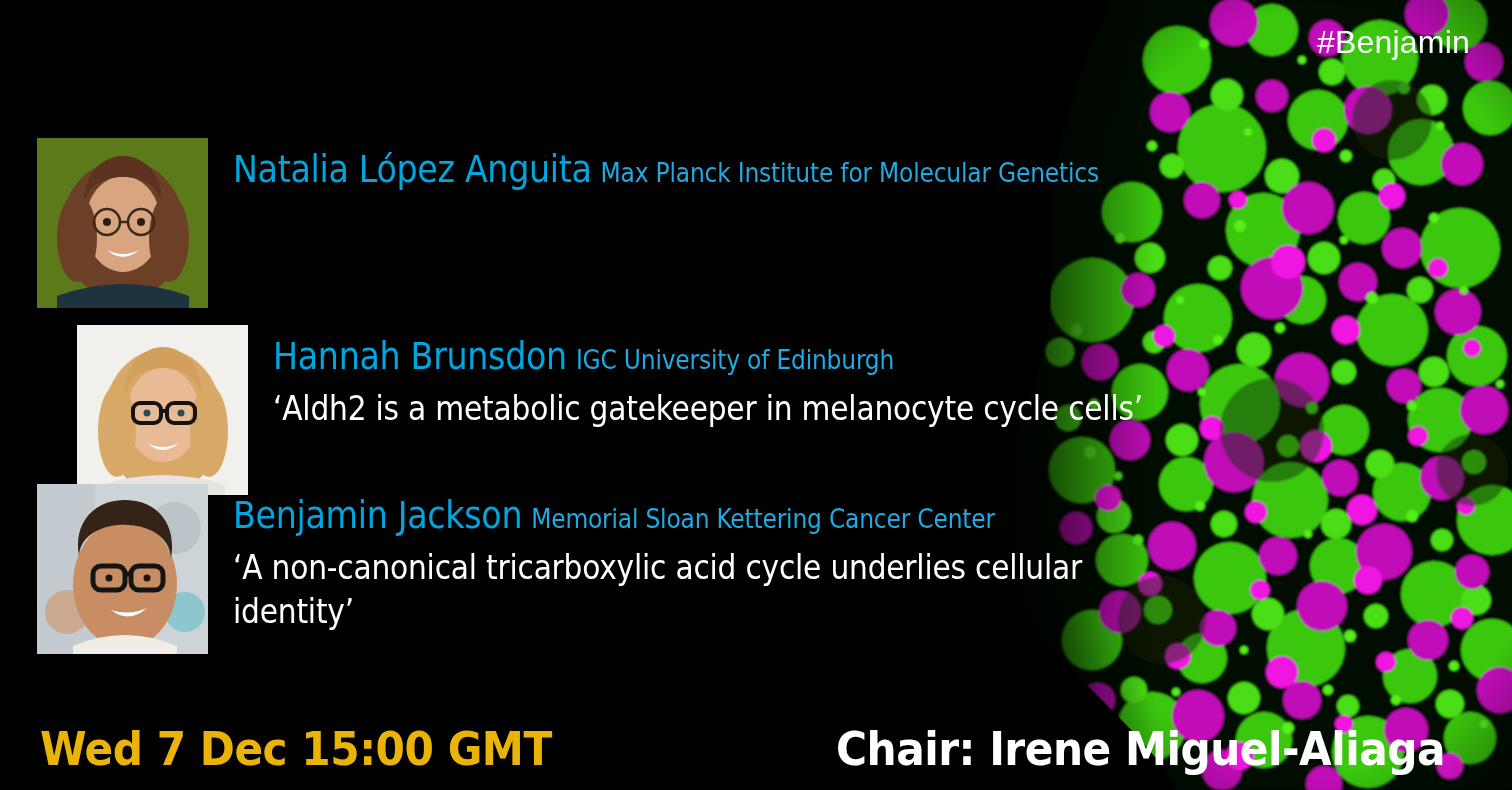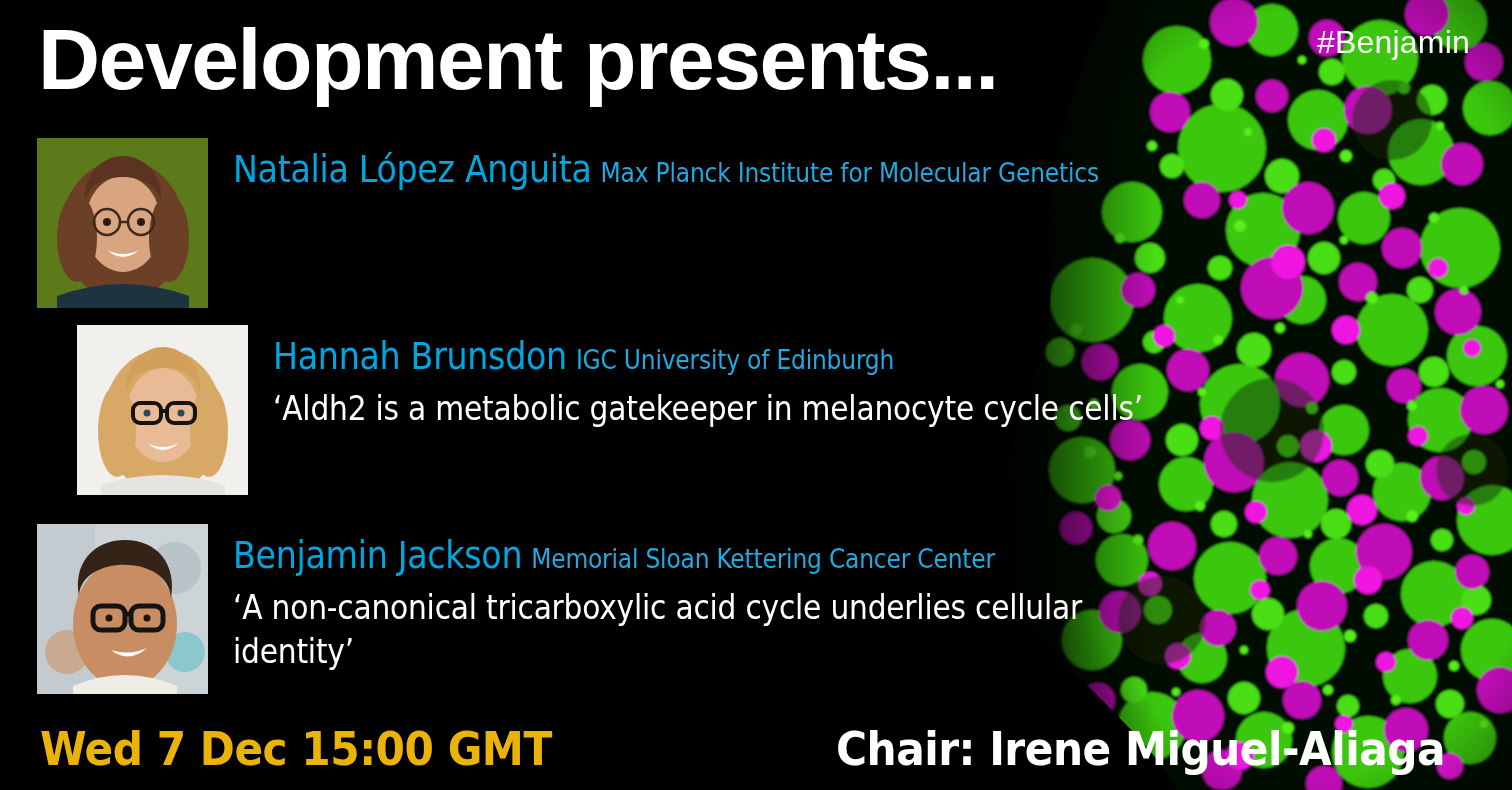--- a/index.html
+++ b/index.html
@@ -55,21 +55,21 @@
   .speaker {
     position:absolute;
     left:37px;
     z-index:5;
     display:flex;
     align-items:flex-start;
     justify-content:flex-end;
   }
   #speaker-0 { top:138px; }
   #speaker-1 { top:325px;padding-left:40px; }
-  #speaker-2 { top:524px; }
+  #speaker-2 { top:484px; }
 
   .portrait {
     width:171px; height:170px;
     flex:0 0 171px;
     overflow:hidden;
     background:#111;
   }
   .portrait svg { display:block; width:171px; height:170px; }
 
   .speaker-text {
@@ -356,21 +356,20 @@
           <circle cx="190" cy="620" r="44"></circle>
             <circle cx="500" cy="470" r="36"></circle>
         </g>
       </g>
 
       <rect x="0" y="0" width="540" height="790" fill="url(#edgeFade)"></rect>
       <rect x="0" y="0" width="540" height="790" fill="url(#leftFade)"></rect>
     </svg>
   </div>
 
-  <div id="title">Development presents...</div>
 
   <div id="hashtag">#Benjamin</div>
 
   <div class="speaker" id="speaker-0">
     <div class="portrait">
       <svg viewBox="0 0 171 170" aria-hidden="true">
         <rect width="171" height="170" fill="#5d7a1a"></rect>
         <ellipse cx="86" cy="92" rx="62" ry="70" fill="#6b4027"></ellipse>
         <ellipse cx="86" cy="86" rx="38" ry="48" fill="#d9a580"></ellipse>
         <path d="M48 66 C50 30 122 30 124 66 C128 42 110 18 86 18 C62 18 44 42 48 66 Z" fill="#5b3320"></path>

